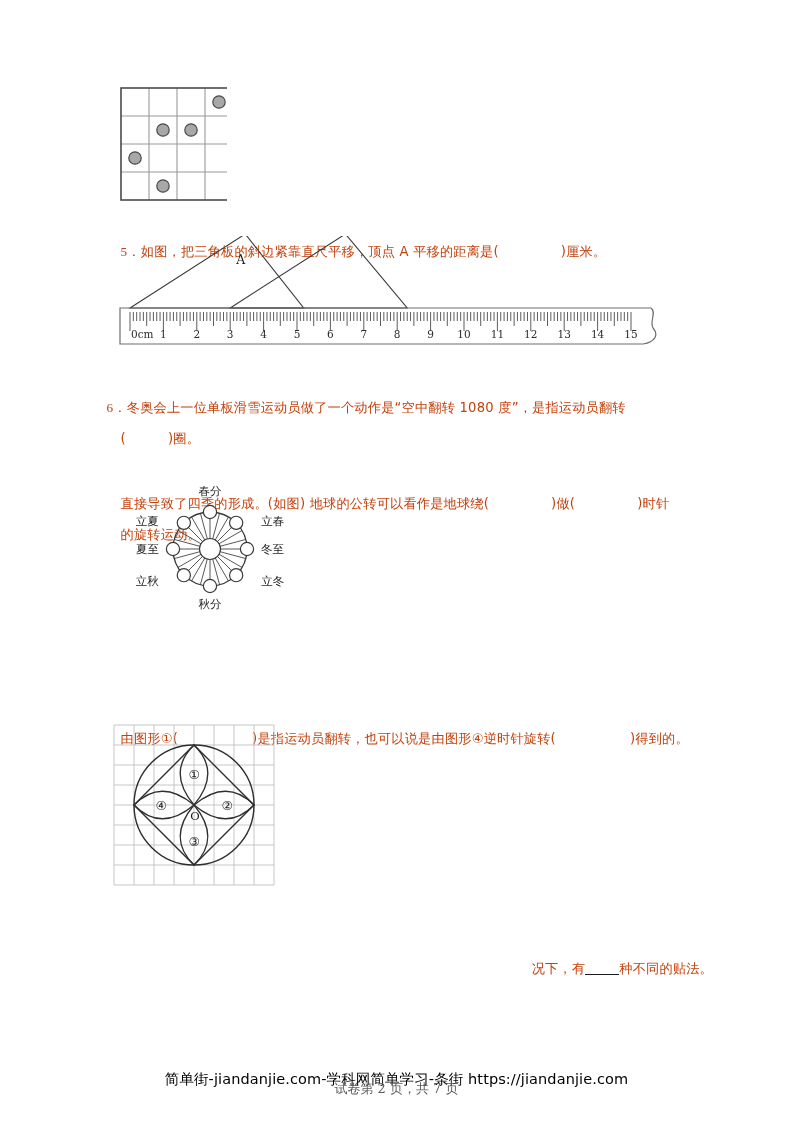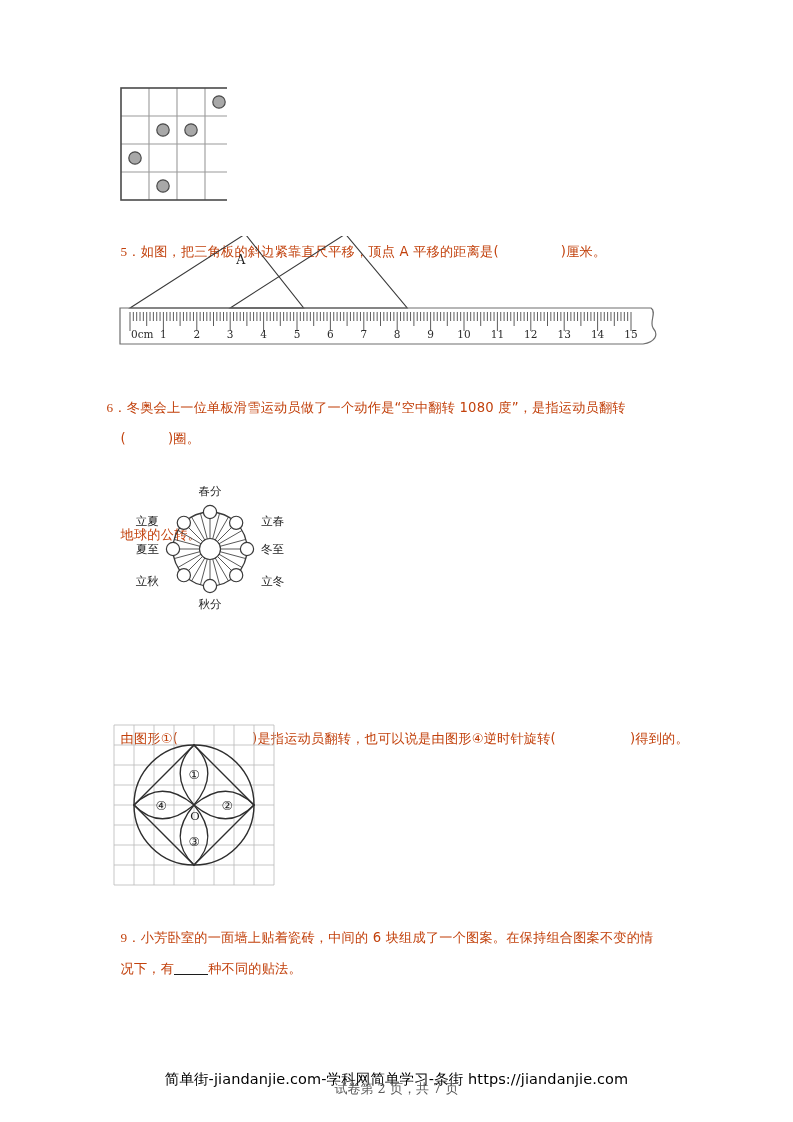--- a/index.html
+++ b/index.html
@@ -290,22 +290,25 @@
     </svg>
   </div>
 
   <div class="qtext" style="left:89px; top:361px; width:610px;">
     <span class="qnum">6．</span><span class="cjk">冬奥会上一位单板滑雪运动员做了一个动作是“空中翻转 1080 度”，是指运动员翻转</span>
   </div>
   <div class="qtext" style="left:103px; top:392px; width:610px;">
     <span class="cjk">(</span><span class="gap-s"></span><span class="cjk">)圈。</span>
   </div>
 
+  <div class="qtext" style="left:103px; top:457px; width:630px;">
+    <span class="cjk">直接导致了四季的形成。(如图) 地球的公转可以看作是地球绕(</span><span class="gap-m"></span><span class="cjk">)做(</span><span class="gap-m"></span><span class="cjk">)时针</span>
+  </div>
   <div class="qtext" style="left:103px; top:488px; width:610px;">
-    <span class="cjk">地球的公转。</span>
+    <span class="cjk">的旋转运动。</span>
   </div>
 
   <div class="solar-wrap">
     <svg width="200" height="132" viewBox="0 0 200 132">
       <g id="solar-inner">
           <circle cx="100" cy="66" r="37" fill="none" stroke="#3a3a3a" stroke-width="1.3"></circle>
           <line x1="100" y1="55.5" x2="100" y2="29" stroke="#3a3a3a" stroke-width="0.85"></line>
           <line x1="102.71759997357647" y1="55.85777882396478" x2="109.57630466879327" y2="30.260744427304473" stroke="#3a3a3a" stroke-width="0.85"></line>
           <line x1="105.25" y1="56.906733260263394" x2="118.5" y2="33.957060059975774" stroke="#3a3a3a" stroke-width="0.85"></line>
           <line x1="107.42462120245875" y1="58.57537879754125" x2="126.16295090390226" y2="39.83704909609774" stroke="#3a3a3a" stroke-width="0.85"></line>
@@ -387,23 +390,20 @@
            Q49,109.6 82,82 Z" fill="none" stroke="#2e2e2e" stroke-width="1.3"></path>
           <text x="82" y="55.8" text-anchor="middle" font-family="&quot;DejaVu Sans&quot;, &quot;Liberation Sans&quot;, sans-serif" font-size="12.5" fill="#1c1c1c">①</text>
           <text x="115" y="87" text-anchor="middle" font-family="&quot;DejaVu Sans&quot;, &quot;Liberation Sans&quot;, sans-serif" font-size="12.5" fill="#1c1c1c">②</text>
           <text x="82" y="123" text-anchor="middle" font-family="&quot;DejaVu Sans&quot;, &quot;Liberation Sans&quot;, sans-serif" font-size="12.5" fill="#1c1c1c">③</text>
           <text x="49" y="87" text-anchor="middle" font-family="&quot;DejaVu Sans&quot;, &quot;Liberation Sans&quot;, sans-serif" font-size="12.5" fill="#1c1c1c">④</text>
           <text x="83" y="97" text-anchor="middle" font-family="&quot;DejaVu Serif&quot;, serif" font-size="11.5" fill="#1c1c1c">O</text>
         </g>
     </svg>
   </div>
 
-  <div class="qtext" style="left:103px; top:891px; width:620px;">
-    <span class="qnum">9．</span><span class="cjk">小芳卧室的一面墙上贴着瓷砖，中间的 6 块组成了一个图案。在保持组合图案不变的情</span>
-  </div>
-  <div class="qtext" style="left:103px; top:922px; width:610px;">
+  <div class="qtext" style="left:103px; top:922px; width:610px;text-align:right;">
     <span class="cjk">况下，有</span><span class="ul-blank"></span><span class="cjk">种不同的贴法。</span>
   </div>
 
   <div class="footer-watermark">简单街-jiandanjie.com-学科网简单学习-条街 https://jiandanjie.com</div>
   <div class="footer-pageno">试卷第 2 页，共 7 页</div>
 
 </div>
 
 </body></html>

